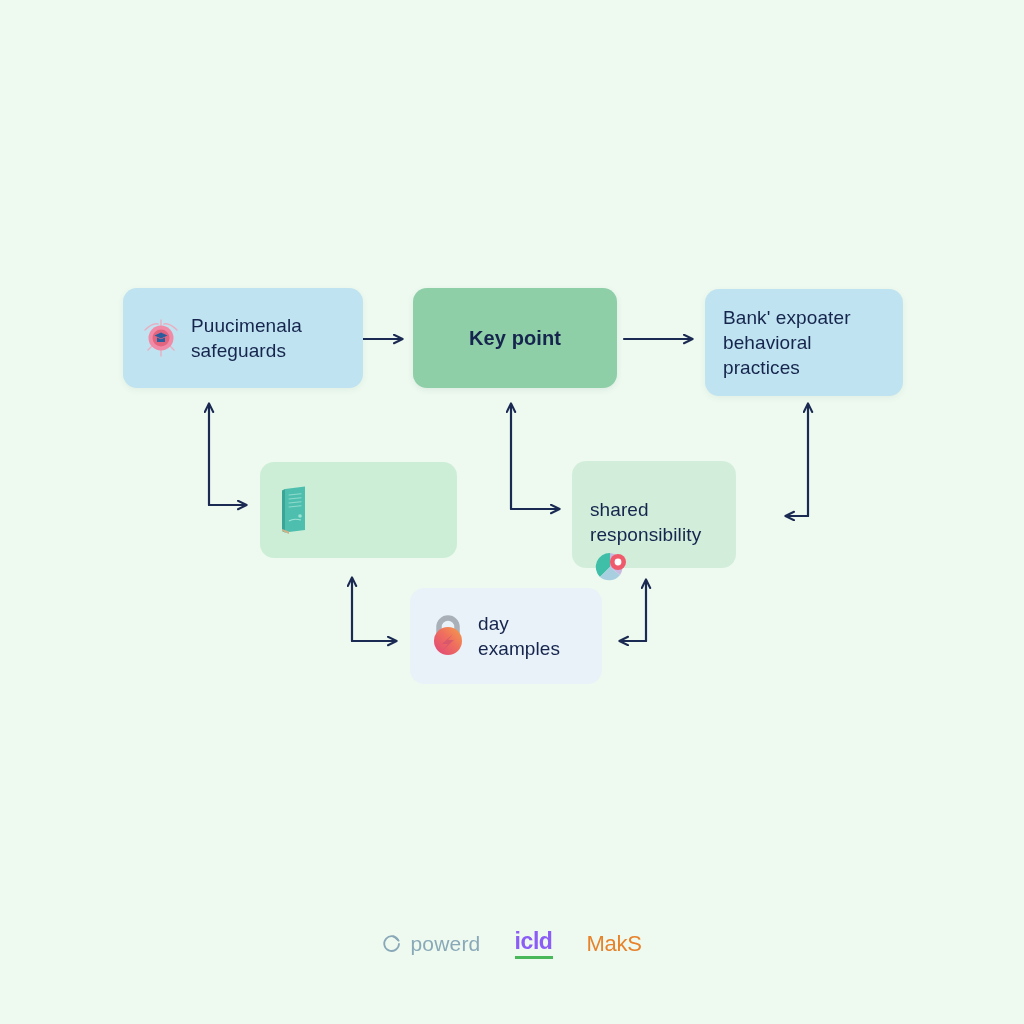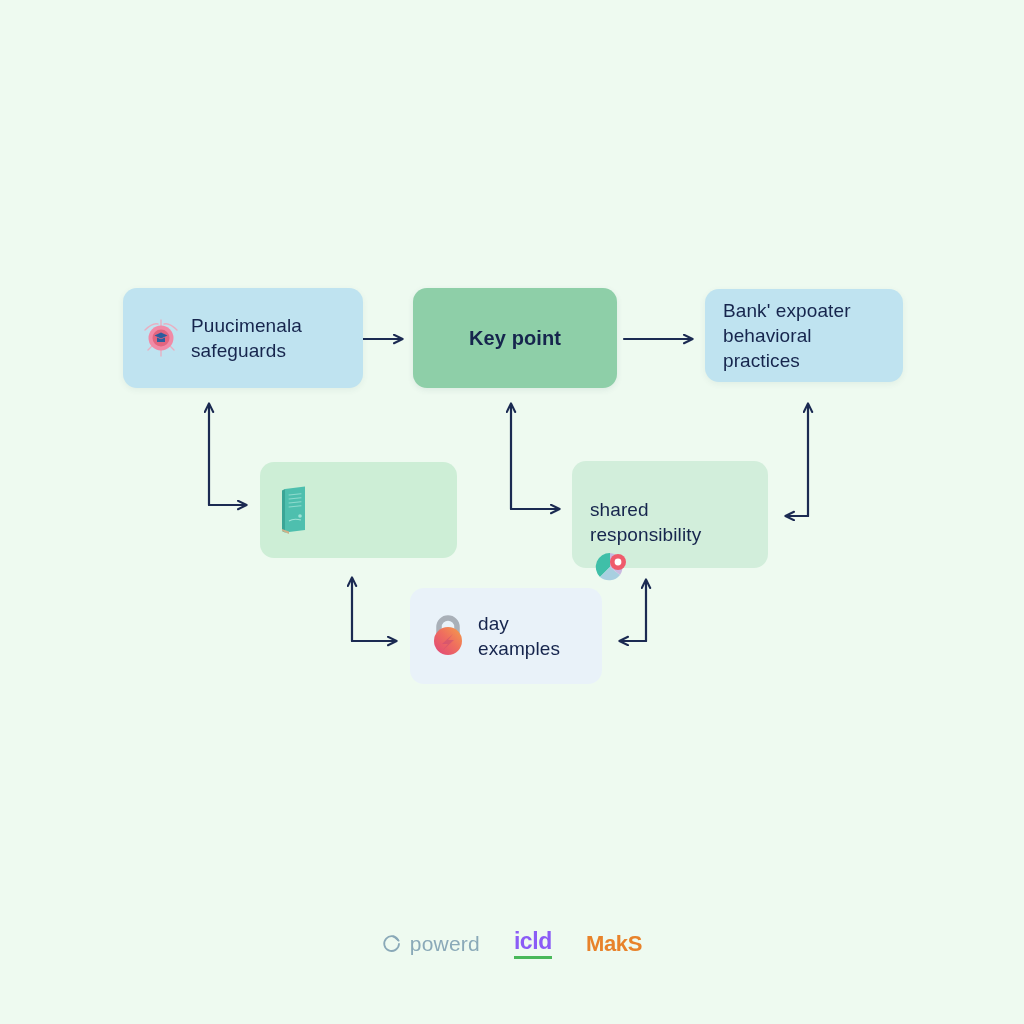--- a/index.html
+++ b/index.html
@@ -59,30 +59,30 @@
     left: 123px;  top: 288px;  width: 240px;  height: 100px;
     background: #bfe3f0;
     box-shadow: 0 2px 6px rgba(40,80,90,0.07);
   }
   #node-center {
     left: 413px;  top: 288px;  width: 204px;  height: 100px;
     background: #8ecfa8;
     box-shadow: 0 2px 6px rgba(40,80,90,0.09);
   }
   #node-right {
-    left: 705px;  top: 289px;  width: 198px;  height: 93px;
+    left: 705px;  top: 289px;  width: 198px;  height: 107px;
     background: #bfe3f0;
     box-shadow: 0 2px 6px rgba(40,80,90,0.07);
   }
   #node-mid-left {
     left: 260px;  top: 462px;  width: 197px;  height: 96px;
     background: #cdeed6;
   }
   #node-mid-right {
-    left: 572px;  top: 461px;  width: 196px;  height: 107px;
+    left: 572px;  top: 461px;  width: 164px;  height: 107px;
     background: #d2eedb;
     align-items: flex-start;
     padding-top: 36px;
     flex-direction: column;
     gap: 2px;
   }
   #node-bottom {
     left: 410px;  top: 588px;  width: 192px;  height: 96px;
     background: #e9f2f9;
   }
@@ -120,21 +120,21 @@
     color: #8b5cf6;
     font-size: 23px;
     font-weight: bold;
     letter-spacing: -0.4px;
     border-bottom: 3px solid #49b85a;
     padding-bottom: 1px;
   }
   #brand-maks .brand-text {
     color: #e8822a;
     font-size: 22px;
-    font-weight: bold;
+    font-weight: normal;
     letter-spacing: -0.3px;
   }
 </style>
 </head>
 <body>
 
 <div id="canvas">
 
   <svg id="edges" viewBox="0 0 1024 1024" xmlns="http://www.w3.org/2000/svg">
     <defs>

